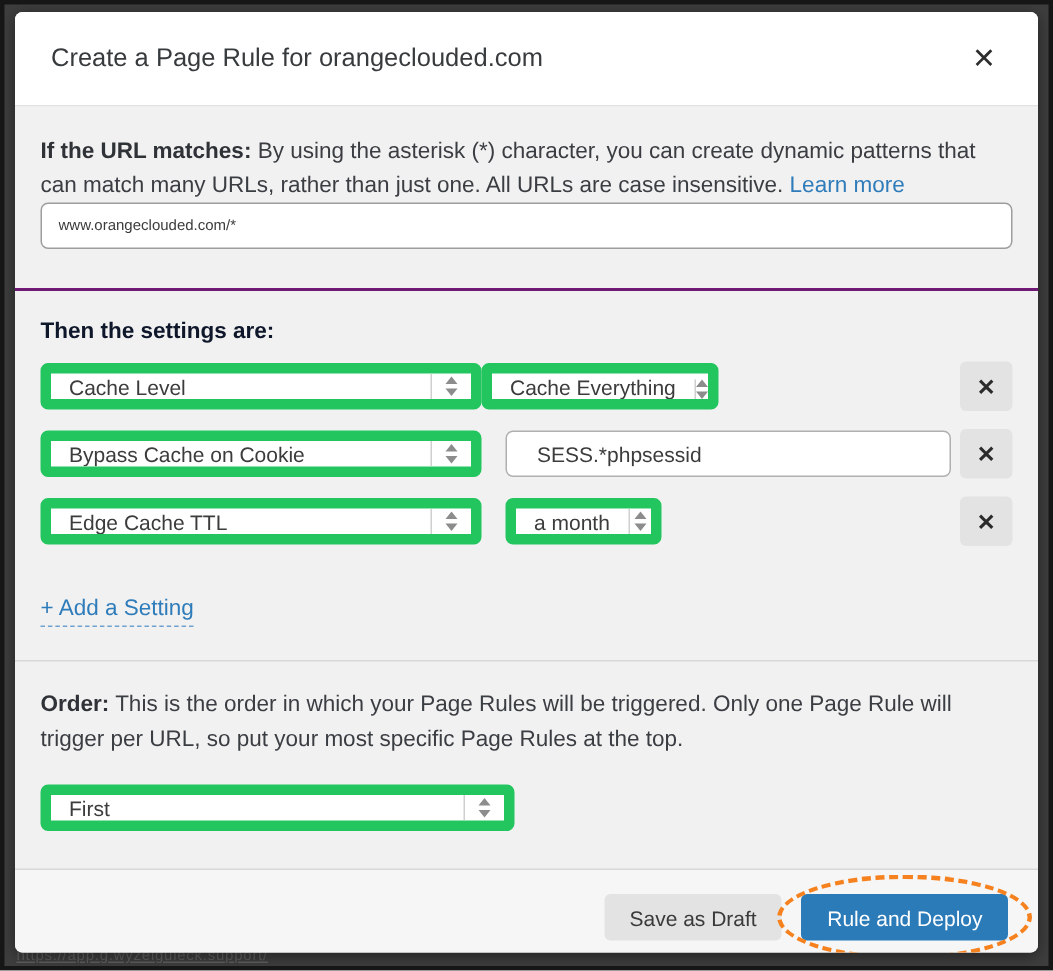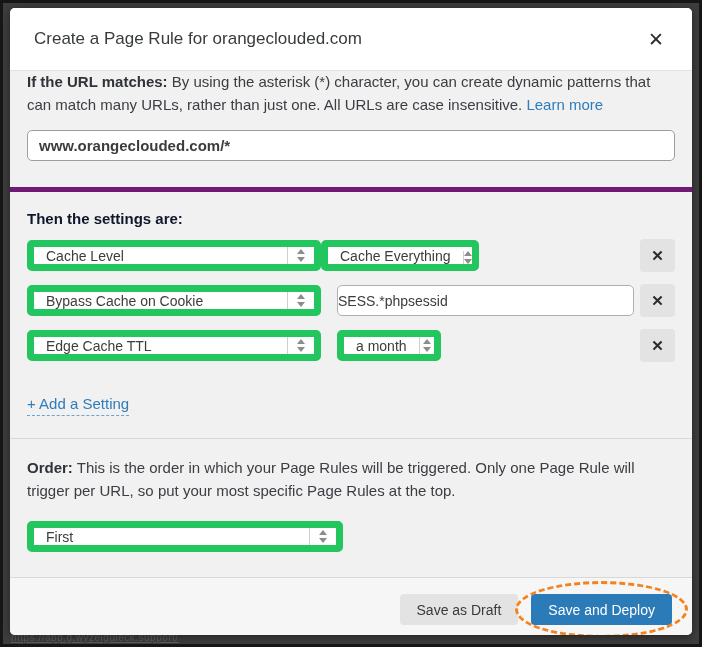--- a/index.html
+++ b/index.html
@@ -25,27 +25,26 @@
   .close-btn {
     background:none; border:none; font-size:19px; color:#2d2d2d;
     cursor:pointer; line-height:1; padding:2px;
   }
 
   .section { padding:0 17px; }
   .para { font-size:15px; line-height:1.5; color:#3a3d42; }
   .para b { color:#2f3237; }
   .link { color:#2f7cba; text-decoration:none; cursor:pointer; }
 
-  .sec-url { padding-bottom:26px; border-bottom:5px solid #701a75; }
+  .sec-url { padding-top:19px; padding-bottom:26px; border-bottom:2px solid #701a75; }
   .url-input {
-    display:block; width:648px; height:31px; margin-top:14px;
+    display:block; width:648px; height:31px; margin-top:0;
     border:1px solid #9d9d9d; border-radius:5px; background:#fff;
-    padding:0 11px; font-size:15px; color:#3c3c3c;
+    padding:0 11px; font-size:10px; color:#3c3c3c;
     font-family:"Liberation Sans","DejaVu Sans",sans-serif;
-    font-weight:bold;
   }
 
   .sec-settings { padding-top:18px; padding-bottom:22px; border-bottom:1px solid #d8d8d8; }
   .sec-heading { font-size:15px; font-weight:bold; color:#0f172a; }
   .row { display:flex; align-items:center; margin-top:12px; padding-right:0; }
   .row:first-of-type { margin-top:17px; }
 
   .sel {
     height:31px; background:#fff; border:7px solid #22c55e; border-radius:5px;
     display:flex; align-items:stretch; cursor:pointer; overflow:hidden;
@@ -60,21 +59,21 @@
   }
   .tri-up   { width:0; height:0; border-left:4px solid transparent; border-right:4px solid transparent; border-bottom:5px solid #8c8c8c; }
   .tri-down { width:0; height:0; border-left:4px solid transparent; border-right:4px solid transparent; border-top:5px solid #8c8c8c; }
 
   .sel-setting { width:294px; }
   .sel-val-1 { width:158px; margin-left:0;align-items:flex-end; }
   .sel-val-3 { width:104px; margin-left:16px; }
   .txt-input {
     width:297px; height:31px; margin-left:16px;
     border:1px solid #b0b0b0; border-radius:5px; background:#fff;
-    padding:0 0; font-size:14px; color:#3c3c3c;
+    padding:0 20px; font-size:14px; color:#3c3c3c;
     font-family:"Liberation Sans","DejaVu Sans",sans-serif;
   }
   .remove-btn {
     margin-left:auto; width:35px; height:33px; background:#e3e3e3; border:none;
     border-radius:4px; font-size:15px; font-weight:bold; color:#2b2b2b;
     display:flex; align-items:center; justify-content:center; cursor:pointer;
   }
 
   .add-setting {
     display:inline-block; margin-top:33px; font-size:15px; color:#2f7cba;
@@ -196,18 +195,18 @@
             <span class="tri-up"></span>
             <span class="tri-down"></span>
           </span>
       </div>
     </div>
 
     <div class="modal-footer">
       <button class="btn">Save as Draft</button>
       <span class="deploy-wrap">
         <span class="annotation-ellipse"></span>
-        <button class="btn btn-primary">Save and Deploy</button>
+        <button class="btn btn-primary">Rule and Deploy</button>
       </span>
     </div>
 
   </div>
 </div>
 
 </body></html>

